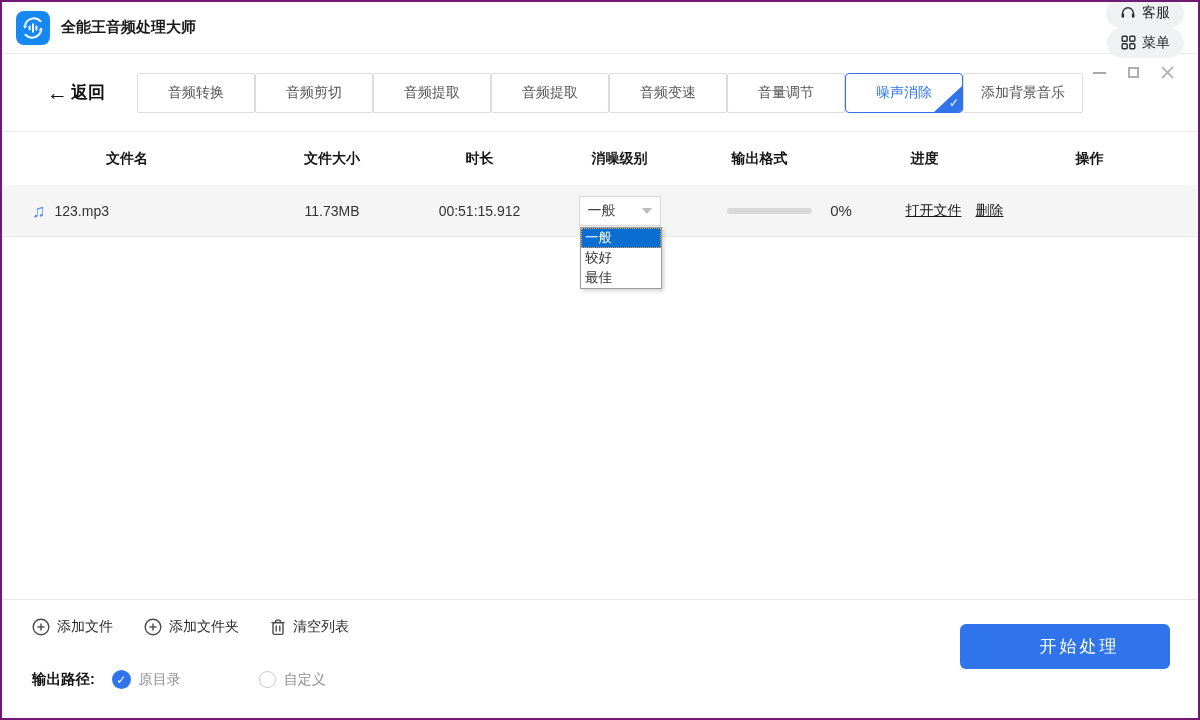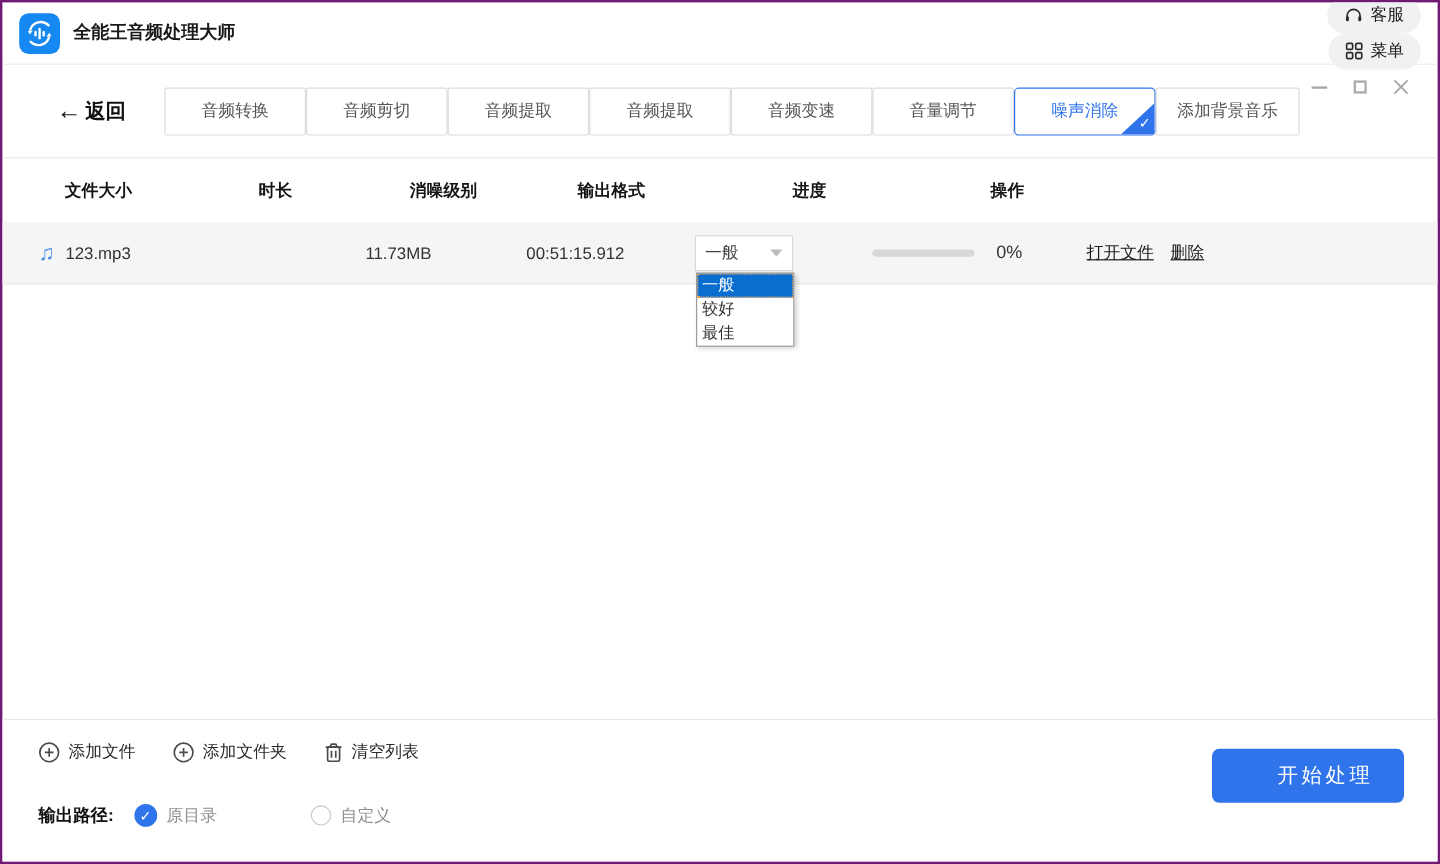--- a/index.html
+++ b/index.html
@@ -60,21 +60,21 @@
   .dd-panel { position:absolute; left:578px; top:225px; width:82px; background:#fff;
               border:1px solid #9b9b9b; box-shadow:2px 2px 4px rgba(0,0,0,.18); z-index:10; }
   .dd-item { height:20px; line-height:20px; padding-left:4px; font-size:13.5px; color:#333; cursor:pointer; }
   .dd-item.hl { background:#0a6ed1; color:#fff; outline:1px dotted #f0a04a; outline-offset:-1px; }
 
   
   .footer { position:absolute; left:0; bottom:0; width:100%; height:119px; background:#fff;
             border-top:1px solid #e8e8e8; }
   .tools { position:absolute; left:30px; top:18px; display:flex; align-items:center; gap:31px; }
   .tool { display:flex; align-items:center; gap:7px; font-size:14px; color:#2b2b2b; cursor:pointer; }
-  .start-btn { position:absolute; right:28px; top:24px; width:160px; height:45px; border-radius:6px;
+  .start-btn { position:absolute; right:28px; top:24px; width:210px; height:45px; border-radius:6px;
                background:#2f74eb; color:#fff; font-size:17px; letter-spacing:3px; border:none;
                display:flex; align-items:center; justify-content:center; cursor:pointer;padding-left:29px; }
   .pathrow { position:absolute; left:30px; top:70px; display:flex; align-items:center; }
   .path-label { font-size:14.5px; font-weight:bold; color:#111; margin-right:17px; }
   .radio-group { display:flex; align-items:center; cursor:pointer; }
   .radio-on { width:19px; height:19px; border-radius:50%; background:#2f74eb; color:#fff;
               display:flex; align-items:center; justify-content:center; font-size:12px; }
   .radio-off { width:17px; height:17px; border-radius:50%; border:1px solid #c9c9c9; background:#fff; }
   .radio-label { margin-left:8px; font-size:14px; color:#8f8f8f; }
   .gap2 { margin-left:78px; }
@@ -167,20 +167,21 @@
       <div class="tab active">
         <span>噪声消除</span>
         <span class="corner-tri"></span>
         <span class="corner-check">✓</span>
       </div>
       <div class="tab wide">添加背景音乐</div>
     </div>
   </div>
 
   <div class="thead">
+    <div class="col c-name">文件名</div>
     <div class="col c-size">文件大小</div>
     <div class="col c-dur">时长</div>
     <div class="col c-noise">消噪级别</div>
     <div class="col c-fmt">输出格式</div>
     <div class="col c-prog">进度</div>
     <div class="col c-act">操作</div>
   </div>
 
   <div class="filerow">
     <div class="col c-name cell-name">

